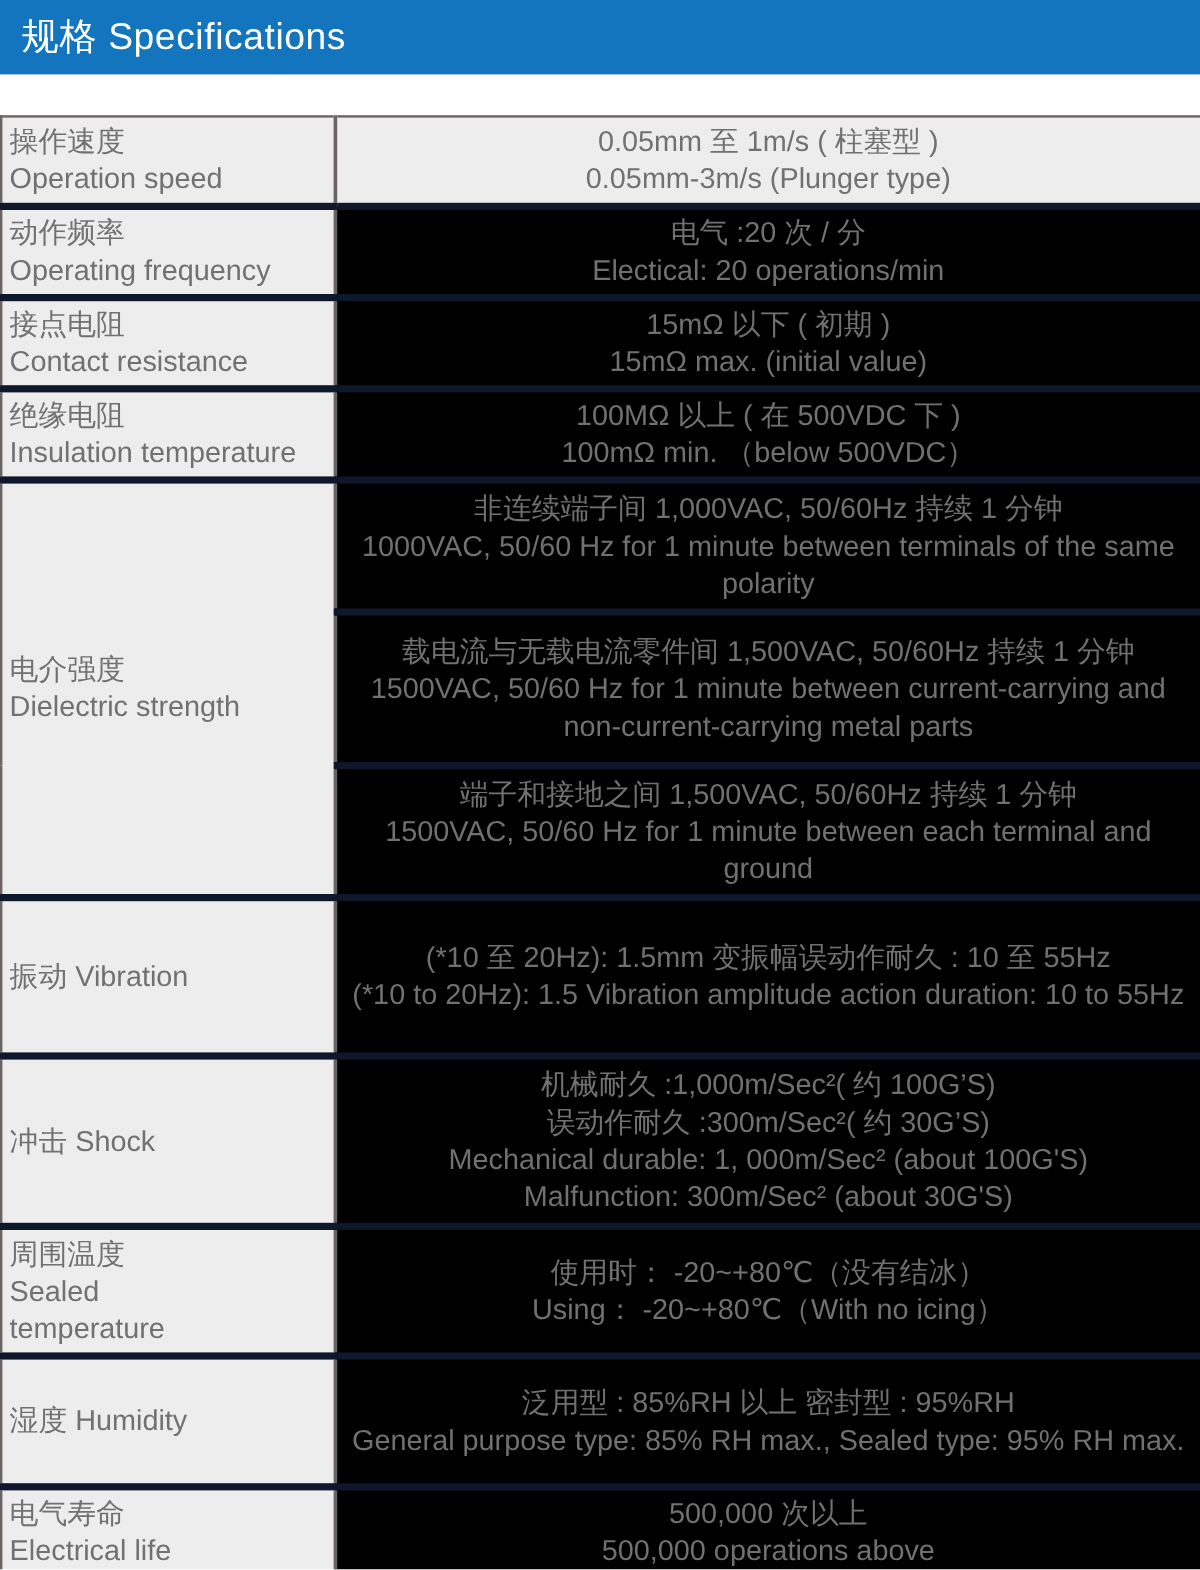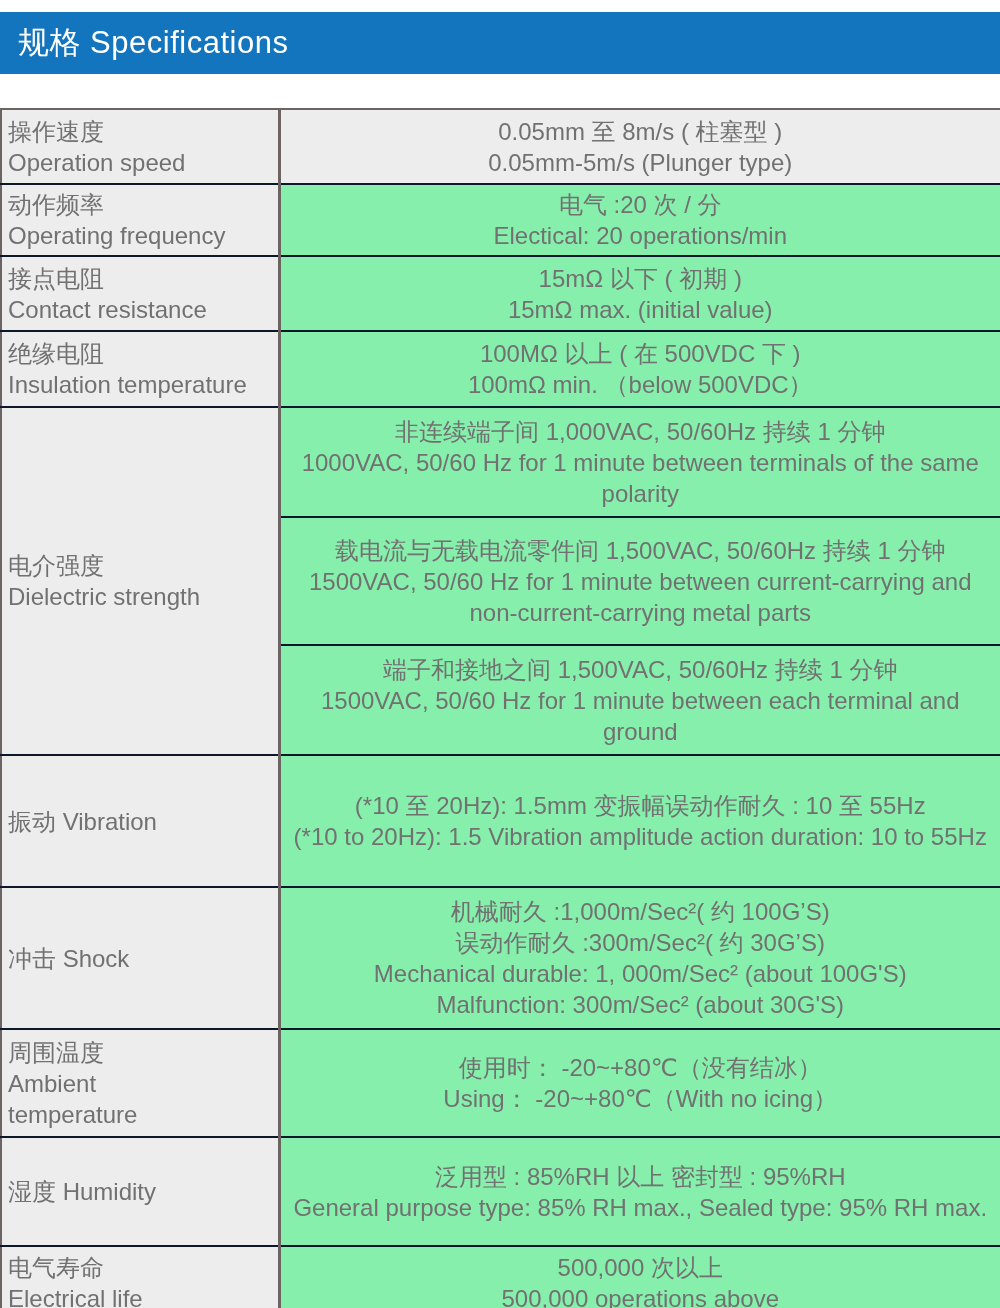--- a/index.html
+++ b/index.html
@@ -4,39 +4,39 @@
 <style>
   html,body{margin:0;padding:0;background:#ffffff;}
   .page{
     width:1000px;height:1308px;background:#ffffff;position:relative;
     font-family:"Liberation Sans","DejaVu Sans",sans-serif;
     overflow:hidden;
   }
   .hdr{
     width:1000px;height:62px;background:#1375BD;color:#ffffff;
     display:flex;align-items:center;box-sizing:border-box;padding-left:18px;
-    font-size:31px;font-weight:400;letter-spacing:0.5px;margin-top:12px;
+    font-size:31px;font-weight:400;letter-spacing:0.5px;
   }
   .gap{height:34px;}
   table.spec{
     width:1000px;border-collapse:collapse;table-layout:fixed;
   }
   table.spec td{
-    border-top:2px solid #6B6462;border-bottom:2px solid #0f172a;
+    border-top:2px solid #6B6462;border-bottom:6px solid #0f172a;
     color:#717171;font-size:24px;line-height:31px;
     box-sizing:border-box;vertical-align:middle;
     padding:4px 6px;
   }
   td.lbl{
     width:278px;background:#EDEDED;text-align:left;
     border-left:2px solid #6B6462;border-right:3px solid #6B6462;
     padding-left:8px;
   }
   td.val{
-    text-align:center;background:#86efac;border-right:0;
+    text-align:center;background:#000000;border-right:0;
   }
   td.val.gray{background:#EDEDED;}
   .line{display:block;}
 </style>
 </head>
 <body>
 
 <div class="page">
 
   <div class="hdr">
@@ -47,22 +47,22 @@
 
   <table class="spec">
 
     <tbody>
         <tr style="height:75px">
       <td class="lbl">
         <span class="line">操作速度</span>
         <span class="line">Operation speed</span>
       </td>
       <td class="val gray">
-        <span class="line">0.05mm 至 8m/s ( 柱塞型 )</span>
-        <span class="line">0.05mm-5m/s (Plunger type)</span>
+        <span class="line">0.05mm 至 1m/s ( 柱塞型 )</span>
+        <span class="line">0.05mm-3m/s (Plunger type)</span>
       </td>
     </tr>
 
     <tr style="height:60px">
       <td class="lbl">
         <span class="line">动作频率</span>
         <span class="line">Operating frequency</span>
       </td>
       <td class="val">
         <span class="line">电气 :20 次 / 分</span>
@@ -133,21 +133,21 @@
         <span class="line">机械耐久 :1,000m/Sec²( 约 100G’S)</span>
         <span class="line">误动作耐久 :300m/Sec²( 约 30G’S)</span>
         <span class="line">Mechanical durable: 1, 000m/Sec² (about 100G'S)</span>
         <span class="line">Malfunction: 300m/Sec² (about 30G'S)</span>
       </td>
     </tr>
 
     <tr style="height:108px">
       <td class="lbl">
         <span class="line">周围温度</span>
-        <span class="line">Ambient</span>
+        <span class="line">Sealed</span>
         <span class="line">temperature</span>
       </td>
       <td class="val">
         <span class="line">使用时： -20~+80℃（没有结冰）</span>
         <span class="line">Using： -20~+80℃（With no icing）</span>
       </td>
     </tr>
 
     <tr style="height:109px">
       <td class="lbl">

